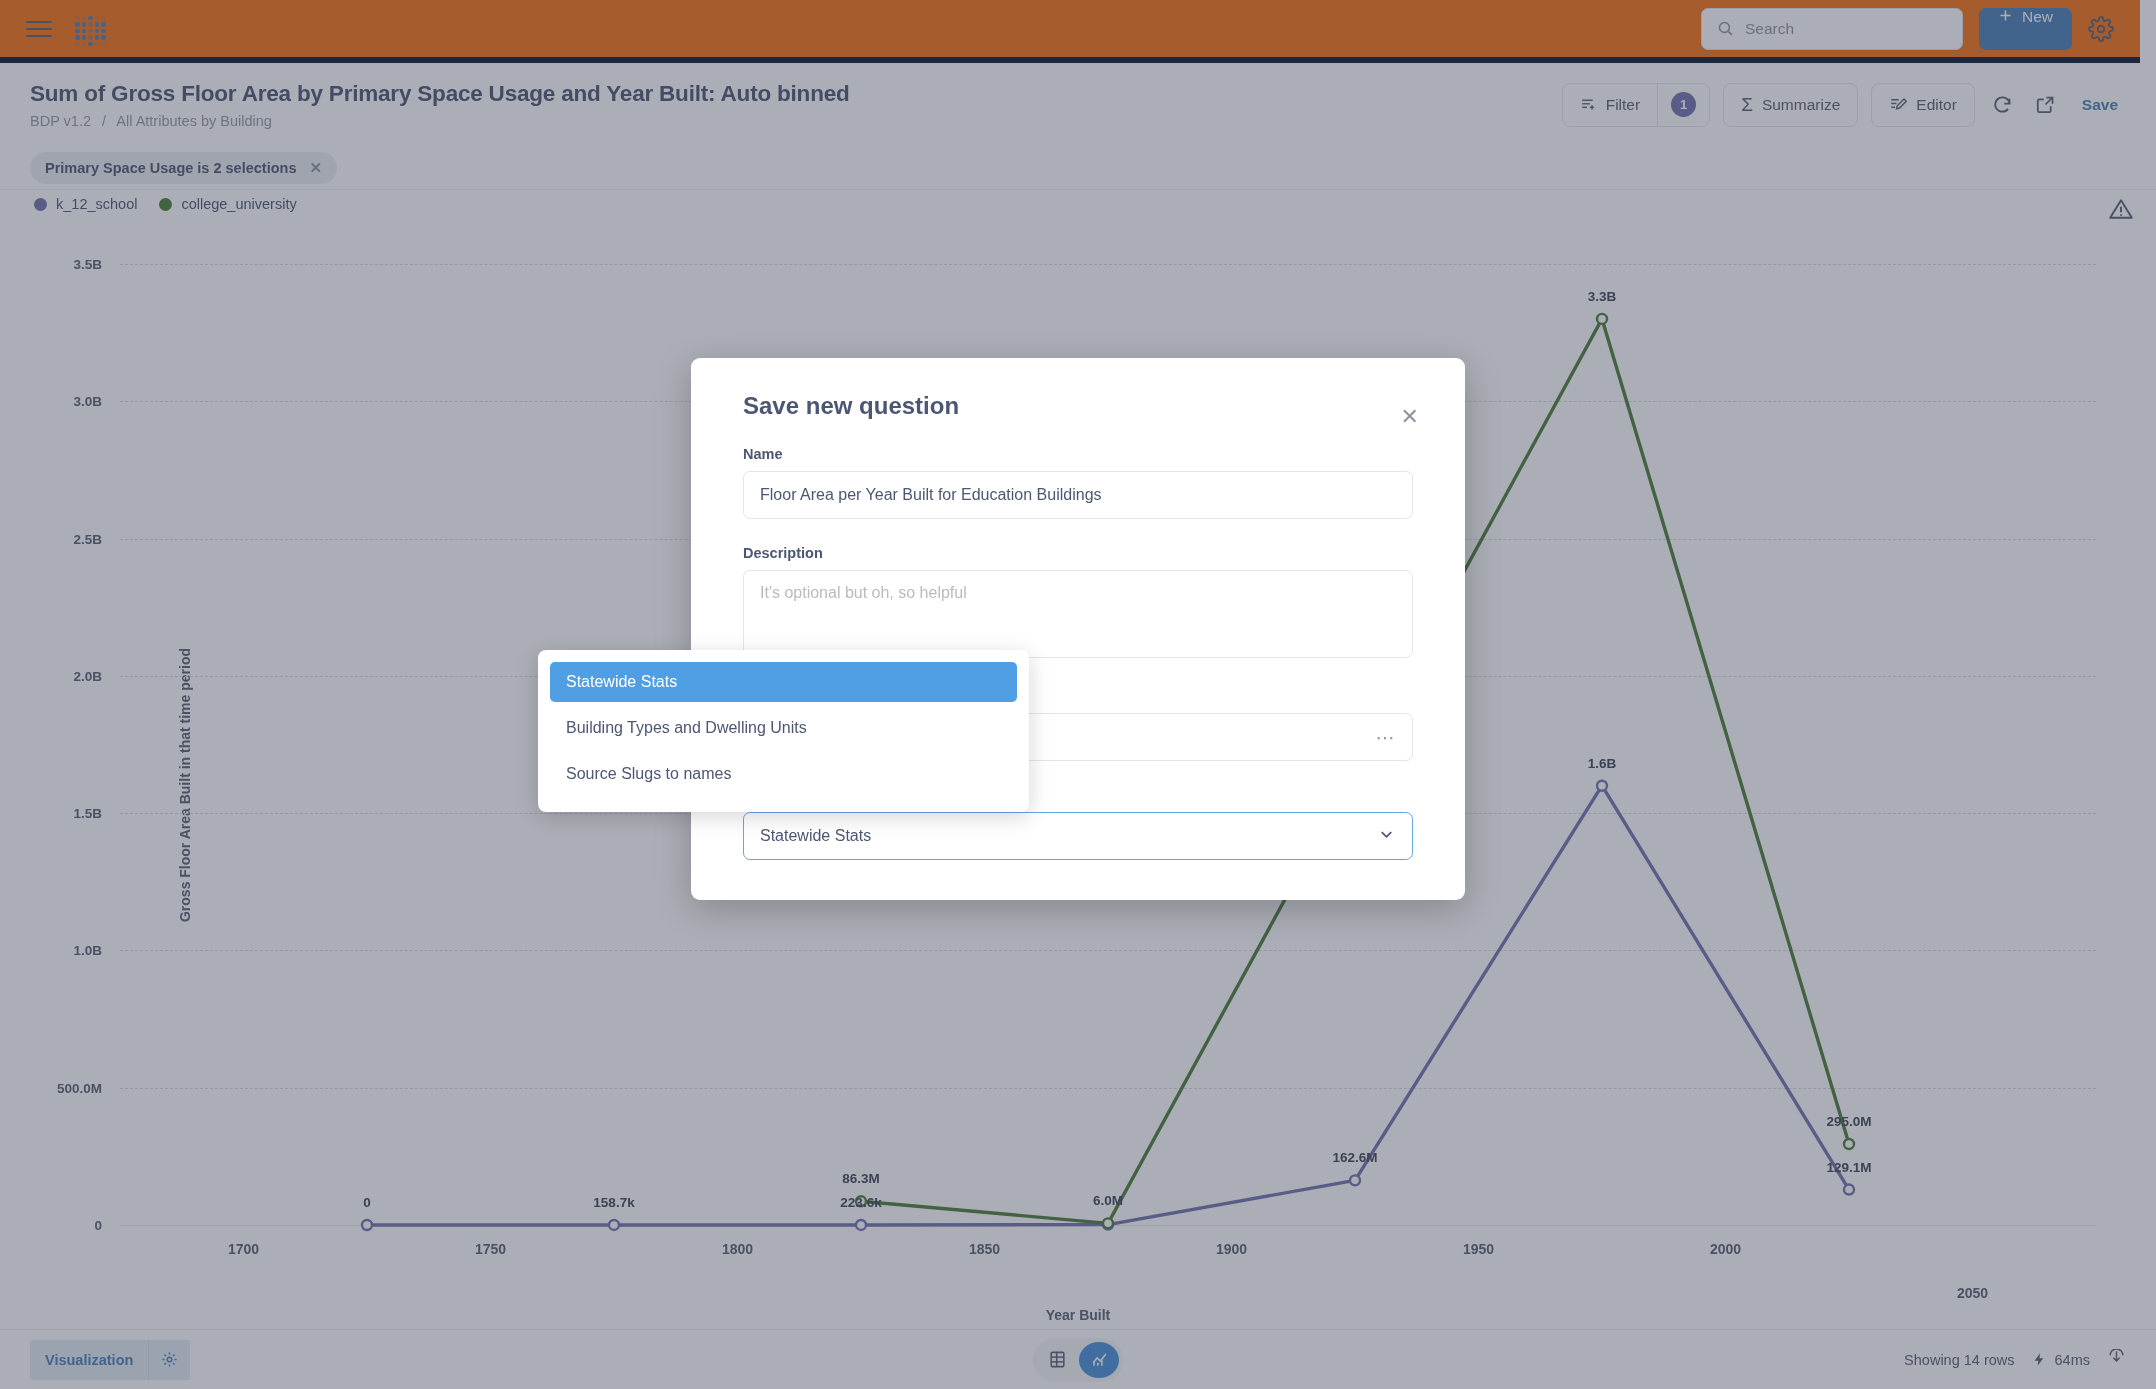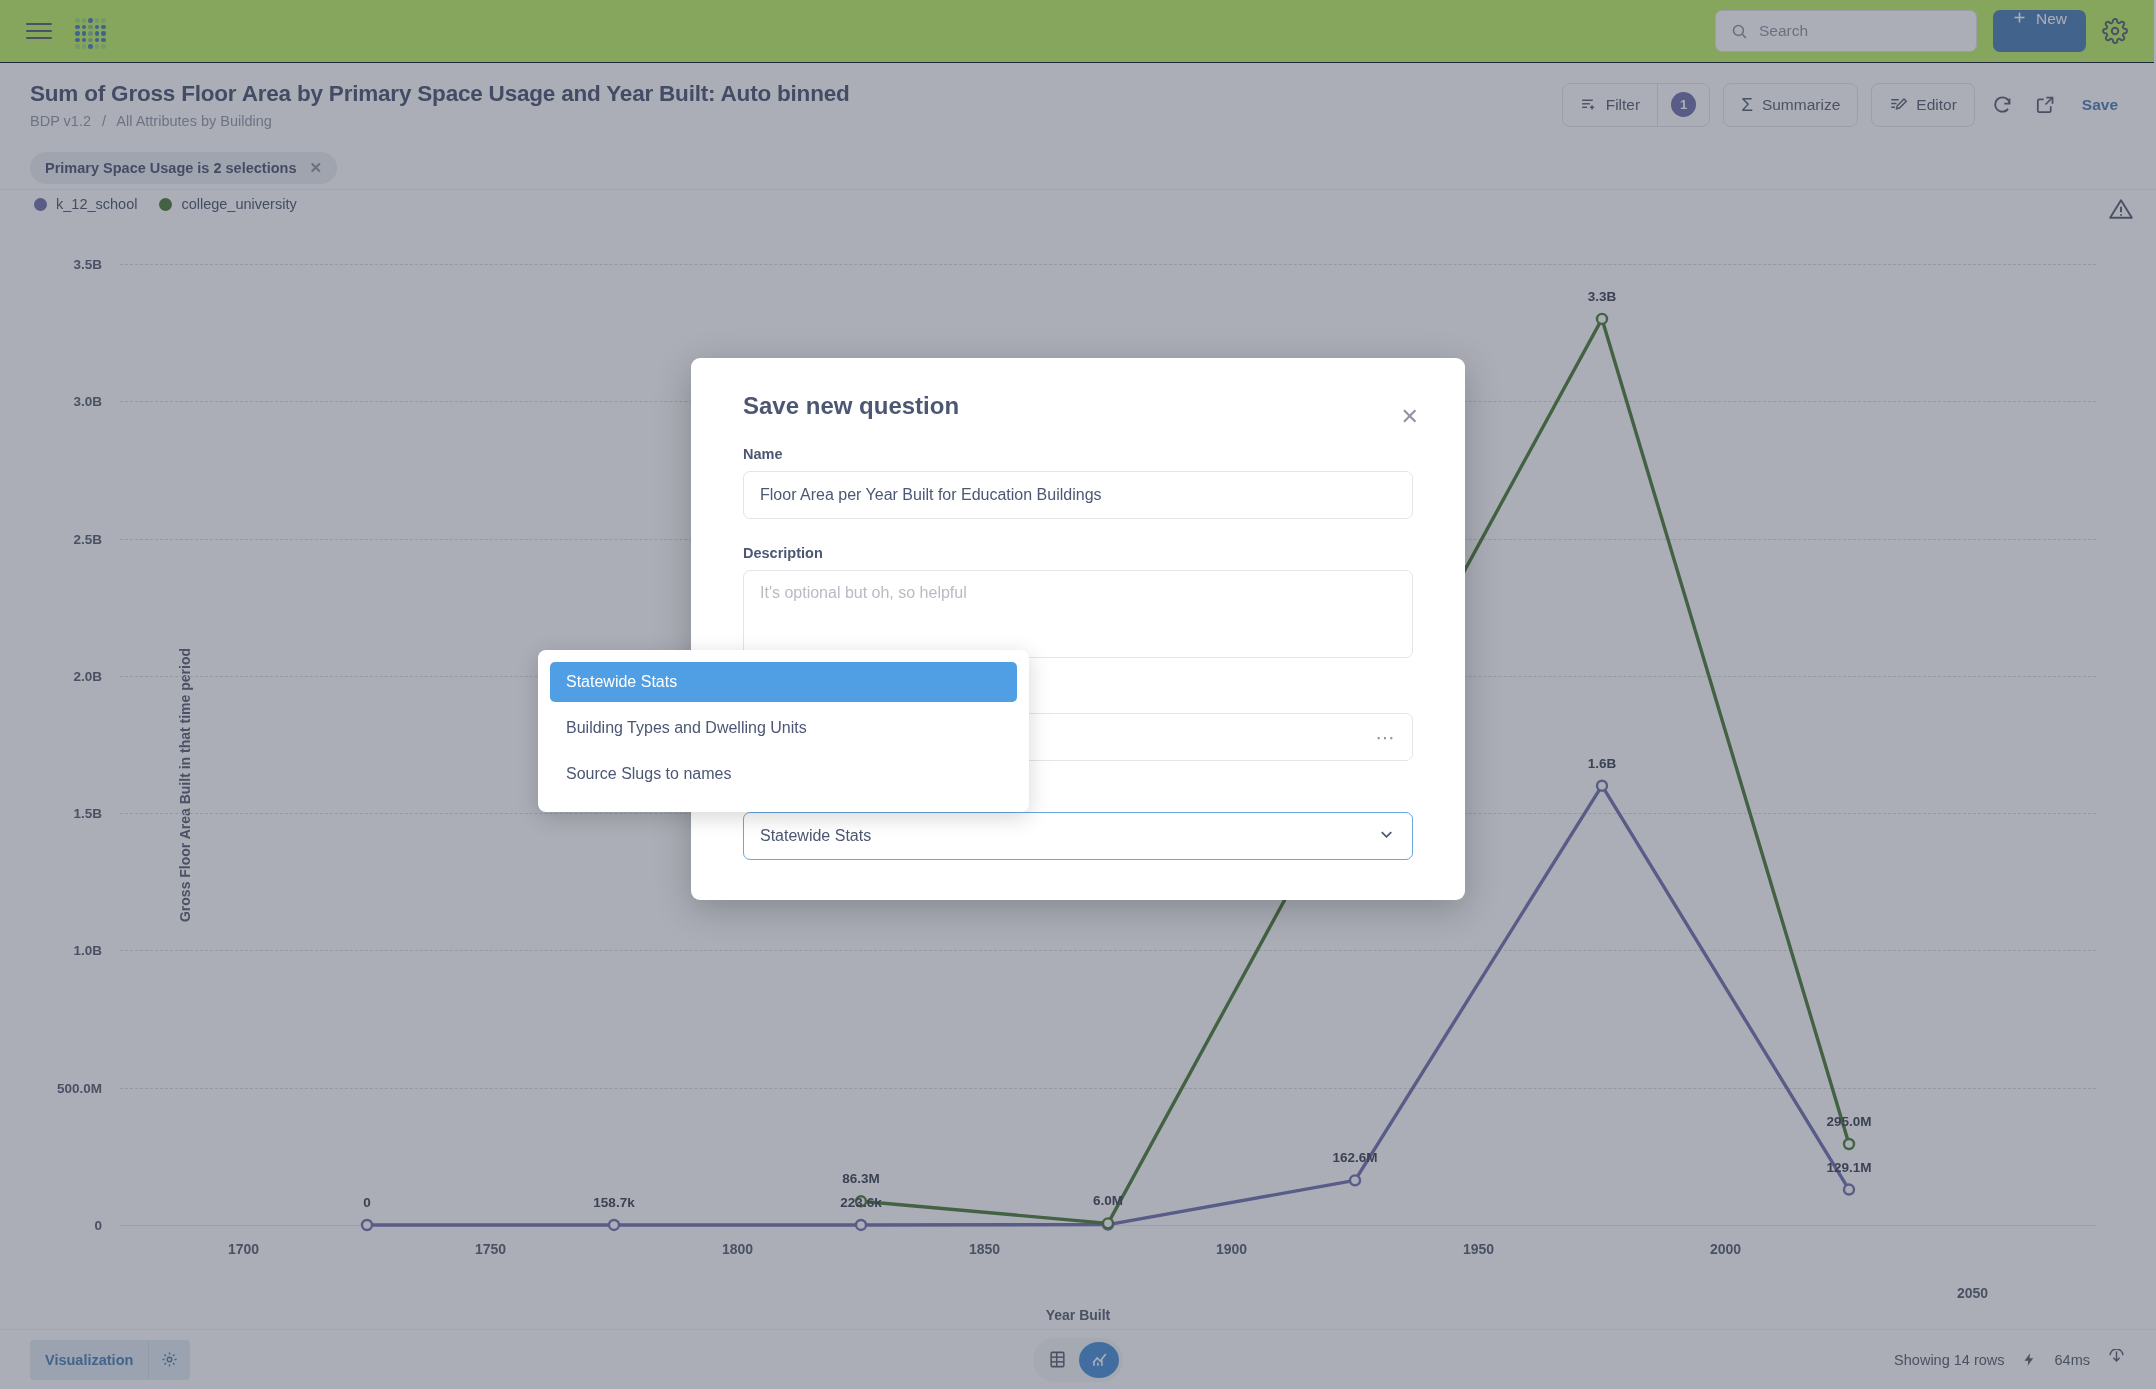--- a/index.html
+++ b/index.html
@@ -9,23 +9,23 @@
     background: #ffffff;
     overflow: hidden;
   }
   #root { position: relative; width: 2156px; height: 1389px; }
 
   
   #app { position: absolute; inset: 0; background: #ffffff; }
 
   
   .topnav {
-    position: absolute; top: 0; left: 0; right: 2px; height: 63px;
+    position: absolute; top: 0; left: 0; right: 16px; height: 63px;
     display: flex; align-items: center; padding: 0 26px;
-    background: #bef264; border-bottom: 1px solid #0f172a;
+    background: #f97316; border-bottom: 6px solid #0f172a;
   }
   .burger { width: 26px; height: 20px; display: flex; flex-direction: column;
             justify-content: center; gap: 5px; cursor: pointer; margin-right: 20px; }
   .burger i { display: block; height: 2px; background: #5a6072; border-radius: 1px; }
   .logo { width: 34px; height: 34px; position: relative; }
   .logo span { position: absolute; width: 4.6px; height: 4.6px; border-radius: 50%; background: #4a7fb5; }
   .topnav-right { margin-left: auto; display: flex; align-items: center; gap: 16px; }
   .searchbox {
     width: 262px; height: 42px; border: 1px solid #e3e5e8; border-radius: 7px;
     display: flex; align-items: center; gap: 11px; padding: 0 15px; color: #8e95a3;
@@ -117,21 +117,21 @@
   .vizbtn .g { padding: 0 12px; border-left: 1px solid #d3e0ec; color: #4a7fb5;
                display: flex; align-items: center; height: 100%; }
   .toggle { position: absolute; left: 50%; transform: translateX(-50%);
             display: flex; align-items: center; background: #f5f6f7; border-radius: 22px;
             padding: 4px; gap: 2px; }
   .toggle div { width: 40px; height: 36px; border-radius: 50%; display: flex;
                 align-items: center; justify-content: center; cursor: pointer; color: #5a6072; }
   .toggle div.on { background: #4a90d9; color: #fff; }
   .fstats { margin-left: auto; display: flex; align-items: center; gap: 17px;
             color: #5a6072; font-size: 14.5px; }
-  .fstats .grp { display: flex; align-items: center; gap: 18px; }
+  .fstats .grp { display: flex; align-items: center; gap: 8px; }
 
   
   .scrim { position: absolute; inset: 0; background: rgba(55,62,80,0.42); }
   .modal {
     position: absolute; left: 691px; top: 358px; width: 774px;
     background: #fff; border-radius: 9px; box-shadow: 0 9px 36px rgba(0,0,0,0.22);
     padding: 34px 52px 40px 52px;
   }
   .mtitle { font-size: 24px; font-weight: bold; color: #4c5773; }
   .mclose { position: absolute; right: 46px; top: 46px; color: #8e95a3; cursor: pointer; font-size: 22px; }

